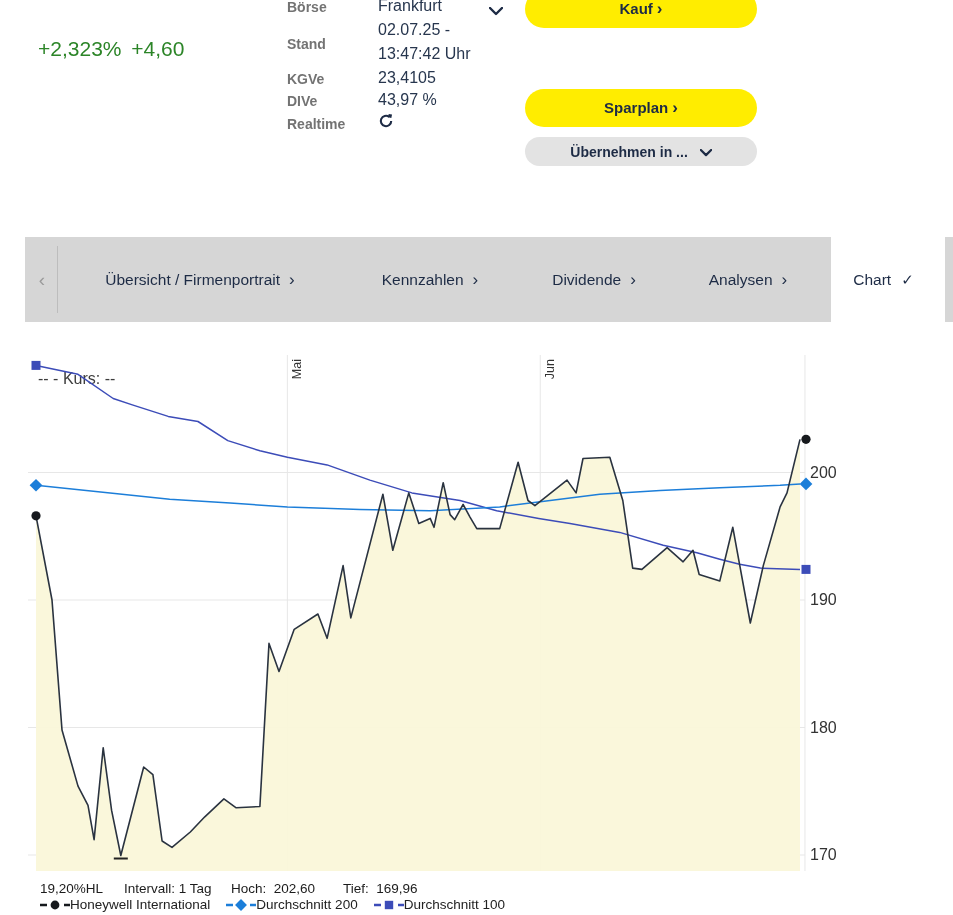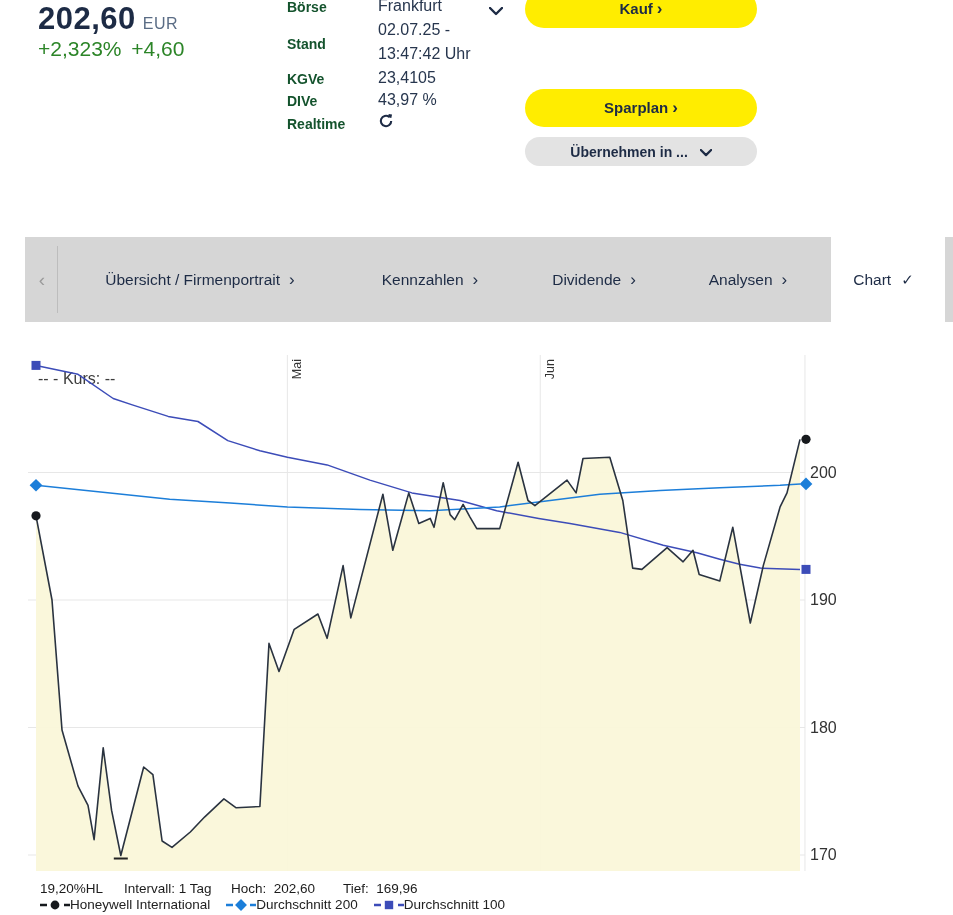--- a/index.html
+++ b/index.html
@@ -7,21 +7,21 @@
               font-family:"Liberation Sans", sans-serif; color:#1d2b45; }
   .abs { position:absolute; }
   #stage { position:relative; width:953px; height:915px; background:#fff; }
 
   
   .price-main { left:38px; top:1px; font-size:31px; font-weight:bold; letter-spacing:.5px; }
   .price-cur  { font-size:16px; font-weight:normal; color:#5a6c85; margin-left:7px; }
   .price-chg  { left:38px; top:37px; font-size:21px; color:#2c8528; }
   .price-chg .gap { margin-left:4px; }
 
-  .info-label { left:287px; font-size:14px; font-weight:bold; color:#14532d; }
+  .info-label { left:287px; font-size:14px; font-weight:bold; color:#737373; }
   .info-value { left:378px; font-size:16px; color:#253télé指...; }
   .info-value { color:#27364e; }
   .dd-chevron { left:489px; top:2px; cursor:pointer; }
 
   .btn { left:525px; width:232px; height:38px; border-radius:19px; border:none;
          background:#ffed00; color:#1d2b45; font-family:"Liberation Sans",sans-serif;
          font-size:15px; font-weight:bold; cursor:pointer; text-align:center; }
   .btn .chev { font-size:17px; font-weight:bold; margin-left:4px; }
   .btn-gray { background:#e3e3e3; height:29px; border-radius:15px; font-size:14px; }
 
@@ -49,23 +49,20 @@
   .stats-row  { top:881px; font-size:13.5px; color:#1c1c1c; }
   .legend-row { left:40px; top:897px; display:flex; align-items:center; gap:16px;
                 font-size:13.5px; color:#222; }
   .legend-item { display:flex; align-items:center; gap:0; white-space:nowrap; }
 </style>
 </head>
 <body>
 
 <div id="stage">
 
-  <div class="abs price-main">
-    <span>202,60</span><span class="price-cur">EUR</span>
-  </div>
   <div class="abs price-chg">
     <span>+2,323%</span>
     <span class="gap">+4,60</span>
   </div>
 
   <div class="abs info-label" style="top:-1px;">Börse</div>
   <div class="abs info-value" style="top:-3px;">Frankfurt</div>
   <div class="abs dd-chevron">
     <svg width="14" height="9" viewBox="0 0 14 9">
         <polyline points="1,1 7,7 13,1" fill="none" stroke="#1d2b45" stroke-width="2.4" stroke-linecap="round" stroke-linejoin="round"></polyline>

